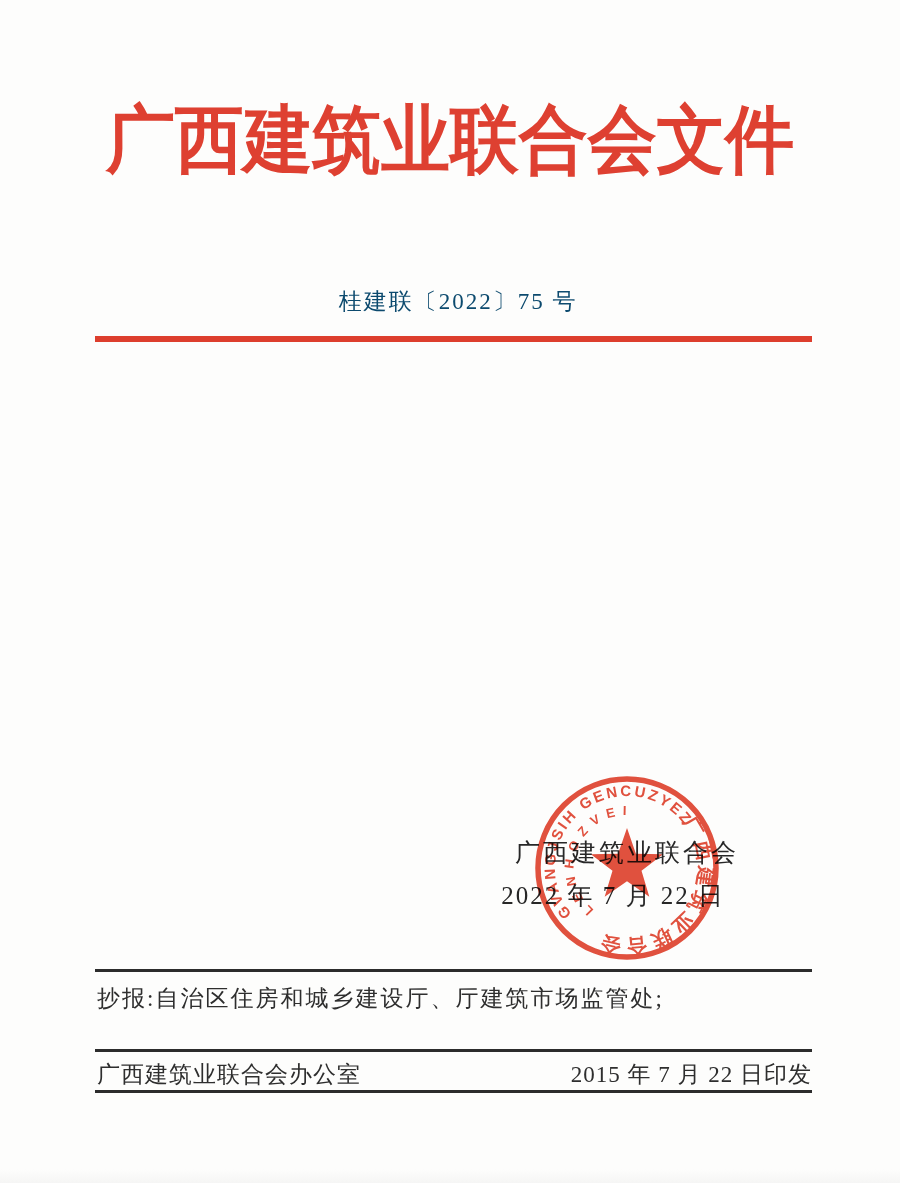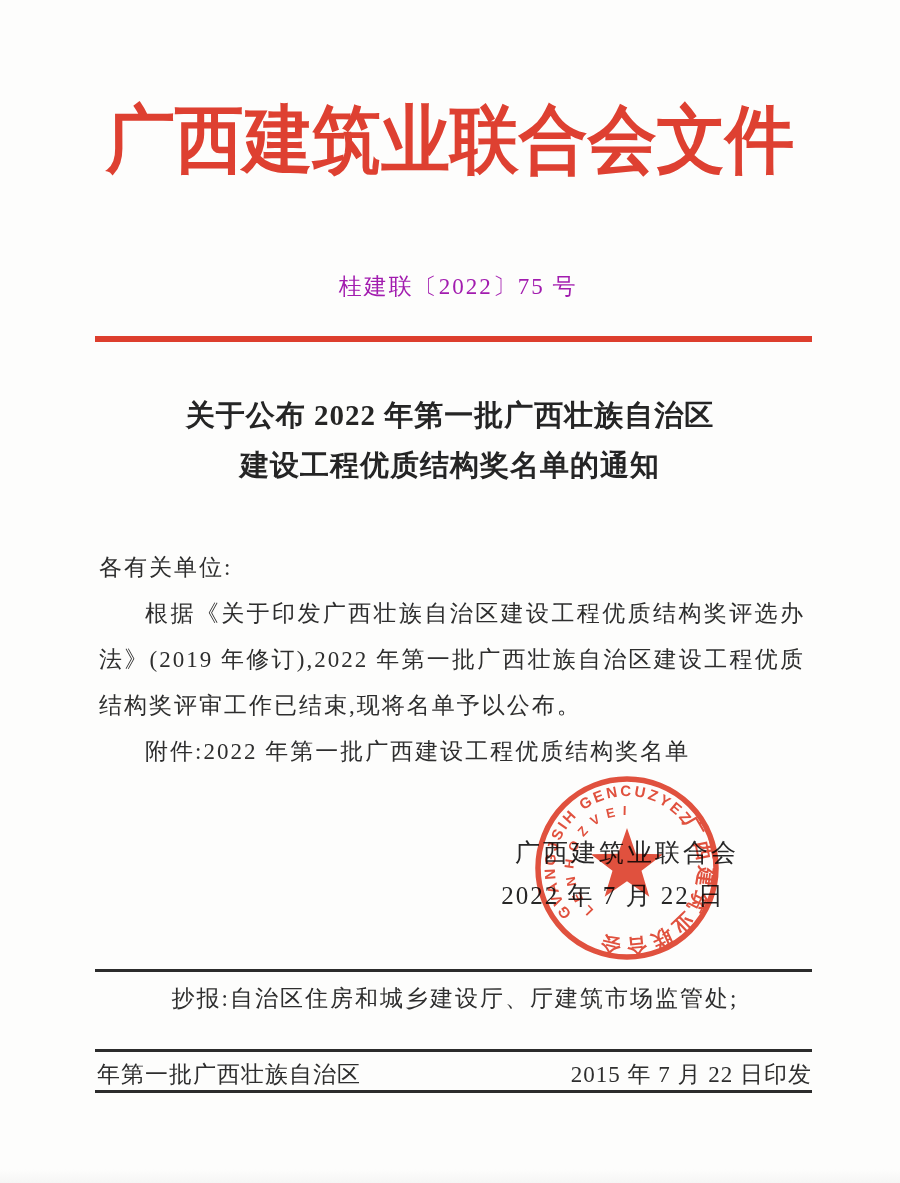--- a/index.html
+++ b/index.html
@@ -25,25 +25,25 @@
     font-size: 74px; line-height: 104px;
     font-weight: 700;
     color: #de4031;
     letter-spacing: 0px;
     transform: scaleX(0.93);
     transform-origin: center;
     white-space: nowrap;
   }
 
   .doc-number {
-    position: absolute; top: 271px; left: 0; width: 100%;
+    position: absolute; top: 286px; left: 0; width: 100%;
     text-align: center;
     font-size: 23px; line-height: 32px;
     letter-spacing: 2px;
-    color: #a21caf;
+    color: #0c4a6e;
     padding-left: 16px;
   }
 
   .red-rule {
     position: absolute; top: 336px; left: 95px;
     width: 717px; height: 6px;
     background: #dd3e2d;
   }
 
   .doc-title {
@@ -95,21 +95,20 @@
   .rule-1 { top: 969px; }
   .rule-2 { top: 1049px; }
   .rule-3 { top: 1090px; }
 
   .copy-line {
     position: absolute; left: 97px; width: 716px;
     font-size: 23px; line-height: 30px;
     letter-spacing: 2px;
     color: #2e2e2e;
     white-space: nowrap;
-    text-align: center;
   }
   .copy-report { top: 984px; }
   .copy-send   { top: 1021px; }
 
   .issuing-row {
     position: absolute; top: 1060px; left: 97px; width: 715px;
     display: flex; justify-content: space-between; align-items: center;
     font-size: 23px; line-height: 30px;
     letter-spacing: 1px;
     color: #2e2e2e;
@@ -125,30 +124,21 @@
 <body>
 
 <div class="page">
 
   <h1 class="org-header">广西建筑业联合会文件</h1>
 
   <div class="doc-number">桂建联〔2022〕75 号</div>
 
   <div class="red-rule"></div>
 
-  <h2 class="doc-title">
-    <span>关于公布 2022 年第一批广西壮族自治区</span><br>
-    <span>建设工程优质结构奖名单的通知</span>
-  </h2>
 
-  <div class="body-block">
-    <p>各有关单位:</p>
-    <p class="indent">根据《关于印发广西壮族自治区建设工程优质结构奖评选办法》(2019 年修订),2022 年第一批广西壮族自治区建设工程优质结构奖评审工作已结束,现将名单予以公布。</p>
-    <p class="indent">附件:2022 年第一批广西建设工程优质结构奖名单</p>
-  </div>
 
   <div class="signature-org">广西建筑业联合会</div>
 
   <div class="signature-date">2022 年 7 月 22 日</div>
 
   <svg class="seal" viewBox="0 0 192 192" aria-hidden="true">
     <defs>
       <path id="sealOuterArc" d="M96,96 m-72,0 a72,72 0 1,1 144,0 a72,72 0 1,1 -144,0"></path>
       <path id="sealInnerArc" d="M96,96 m-53,0 a53,53 0 1,1 106,0 a53,53 0 1,1 -106,0"></path>
     </defs>
@@ -166,21 +156,21 @@
   </svg>
 
   <div class="black-rule rule-1"></div>
 
   <div class="copy-line copy-report">抄报:自治区住房和城乡建设厅、厅建筑市场监管处;</div>
 
 
   <div class="black-rule rule-2"></div>
 
   <div class="issuing-row">
-    <span>年第一批广西壮族自治区</span>
+    <span>广西建筑业联合会办公室</span>
     <span>2015 年 7 月 22 日印发</span>
   </div>
 
   <div class="black-rule rule-3"></div>
 
   <div class="scan-smudge"></div>
 
 </div>
 
 </body></html>

